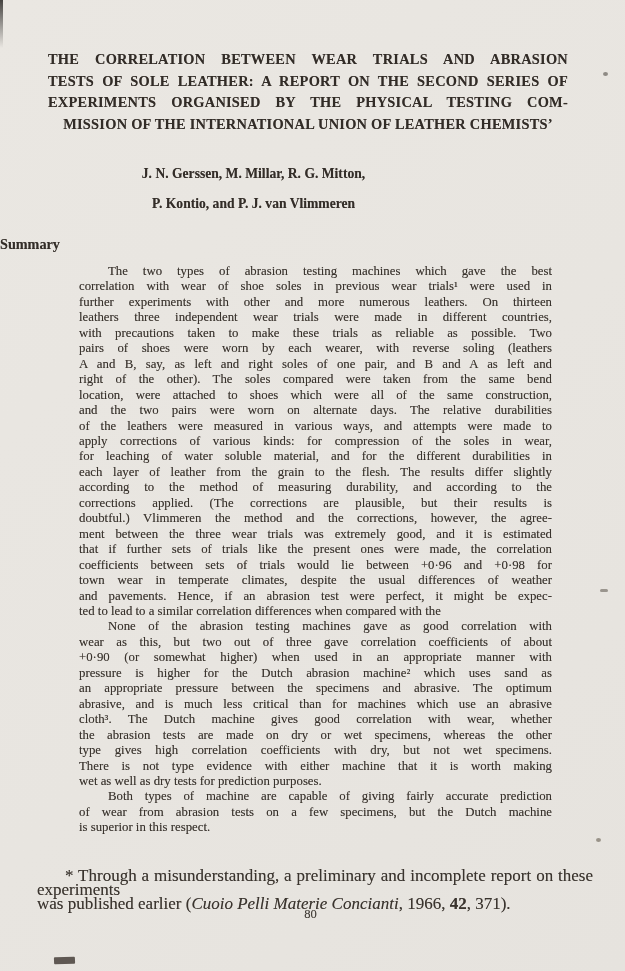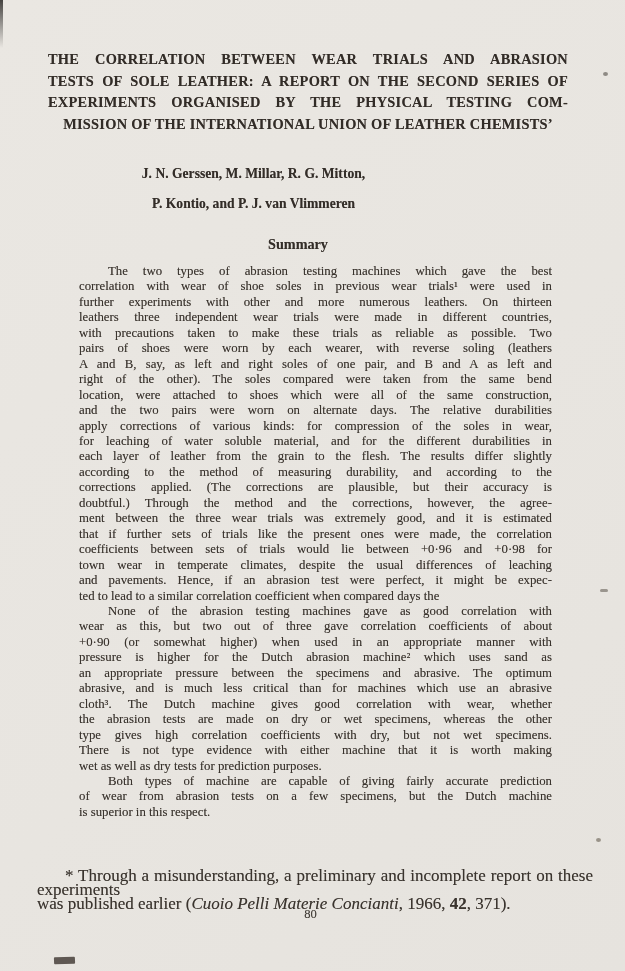--- a/index.html
+++ b/index.html
@@ -28,21 +28,21 @@
   .title-block .line:last-child { text-align: center; text-align-last: center; }
 
   .authors-block {
     position: absolute; top: 159px; left: 0; width: 507px;
     font-weight: bold; font-size: 13.6px; line-height: 29.5px; color: #332d28;
   }
   .authors-block .line { text-align: center; }
 
   .summary-heading {
     position: absolute; top: 236px; left: 0; width: 596px;
-    text-align: center; font-weight: bold; font-size: 14.2px; color: #332d28;
+    font-weight: bold; font-size: 14.2px; color: #332d28;
   }
 
   .body-block {
     position: absolute; top: 264px; left: 79px; width: 473px;
     font-size: 12.8px; line-height: 15.45px;
   }
   .para .line:first-child { text-indent: 29px; }
 
   .footnote-block {
     position: absolute; top: 869px; left: 37px; width: 556px;
@@ -98,32 +98,33 @@
         <div class="line">The two types of abrasion testing machines which gave the best</div>
         <div class="line">correlation with wear of shoe soles in previous wear trials¹ were used in</div>
         <div class="line">further experiments with other and more numerous leathers. On thirteen</div>
         <div class="line">leathers three independent wear trials were made in different countries,</div>
         <div class="line">with precautions taken to make these trials as reliable as possible. Two</div>
         <div class="line">pairs of shoes were worn by each wearer, with reverse soling (leathers</div>
         <div class="line">A and B, say, as left and right soles of one pair, and B and A as left and</div>
         <div class="line">right of the other). The soles compared were taken from the same bend</div>
         <div class="line">location, were attached to shoes which were all of the same construction,</div>
         <div class="line">and the two pairs were worn on alternate days. The relative durabilities</div>
+        <div class="line">of the leathers were measured in various ways, and attempts were made to</div>
         <div class="line">apply corrections of various kinds: for compression of the soles in wear,</div>
         <div class="line">for leaching of water soluble material, and for the different durabilities in</div>
         <div class="line">each layer of leather from the grain to the flesh. The results differ slightly</div>
         <div class="line">according to the method of measuring durability, and according to the</div>
-        <div class="line">corrections applied. (The corrections are plausible, but their accuracy is</div>
-        <div class="line">doubtful.) Through the method and the corrections, however, the agree-</div>
+        <div class="line">corrections applied. (The corrections are plausible, but their results is</div>
+        <div class="line">doubtful.) Vlimmeren the method and the corrections, however, the agree-</div>
         <div class="line">ment between the three wear trials was extremely good, and it is estimated</div>
         <div class="line">that if further sets of trials like the present ones were made, the correlation</div>
         <div class="line">coefficients between sets of trials would lie between +0·96 and +0·98 for</div>
-        <div class="line">town wear in temperate climates, despite the usual differences of leaching</div>
+        <div class="line">town wear in temperate climates, despite the usual differences of weather</div>
         <div class="line">and pavements. Hence, if an abrasion test were perfect, it might be expec-</div>
-        <div class="line">ted to lead to a similar correlation coefficient when compared days the</div>
+        <div class="line">ted to lead to a similar correlation differences when compared with the</div>
       </div>
     <div class="para">
         <div class="line">None of the abrasion testing machines gave as good correlation with</div>
         <div class="line">wear as this, but two out of three gave correlation coefficients of about</div>
         <div class="line">+0·90 (or somewhat higher) when used in an appropriate manner with</div>
         <div class="line">pressure is higher for the Dutch abrasion machine² which uses sand as</div>
         <div class="line">an appropriate pressure between the specimens and abrasive. The optimum</div>
         <div class="line">abrasive, and is much less critical than for machines which use an abrasive</div>
         <div class="line">cloth³. The Dutch machine gives good correlation with wear, whether</div>
         <div class="line">the abrasion tests are made on dry or wet specimens, whereas the other</div>

